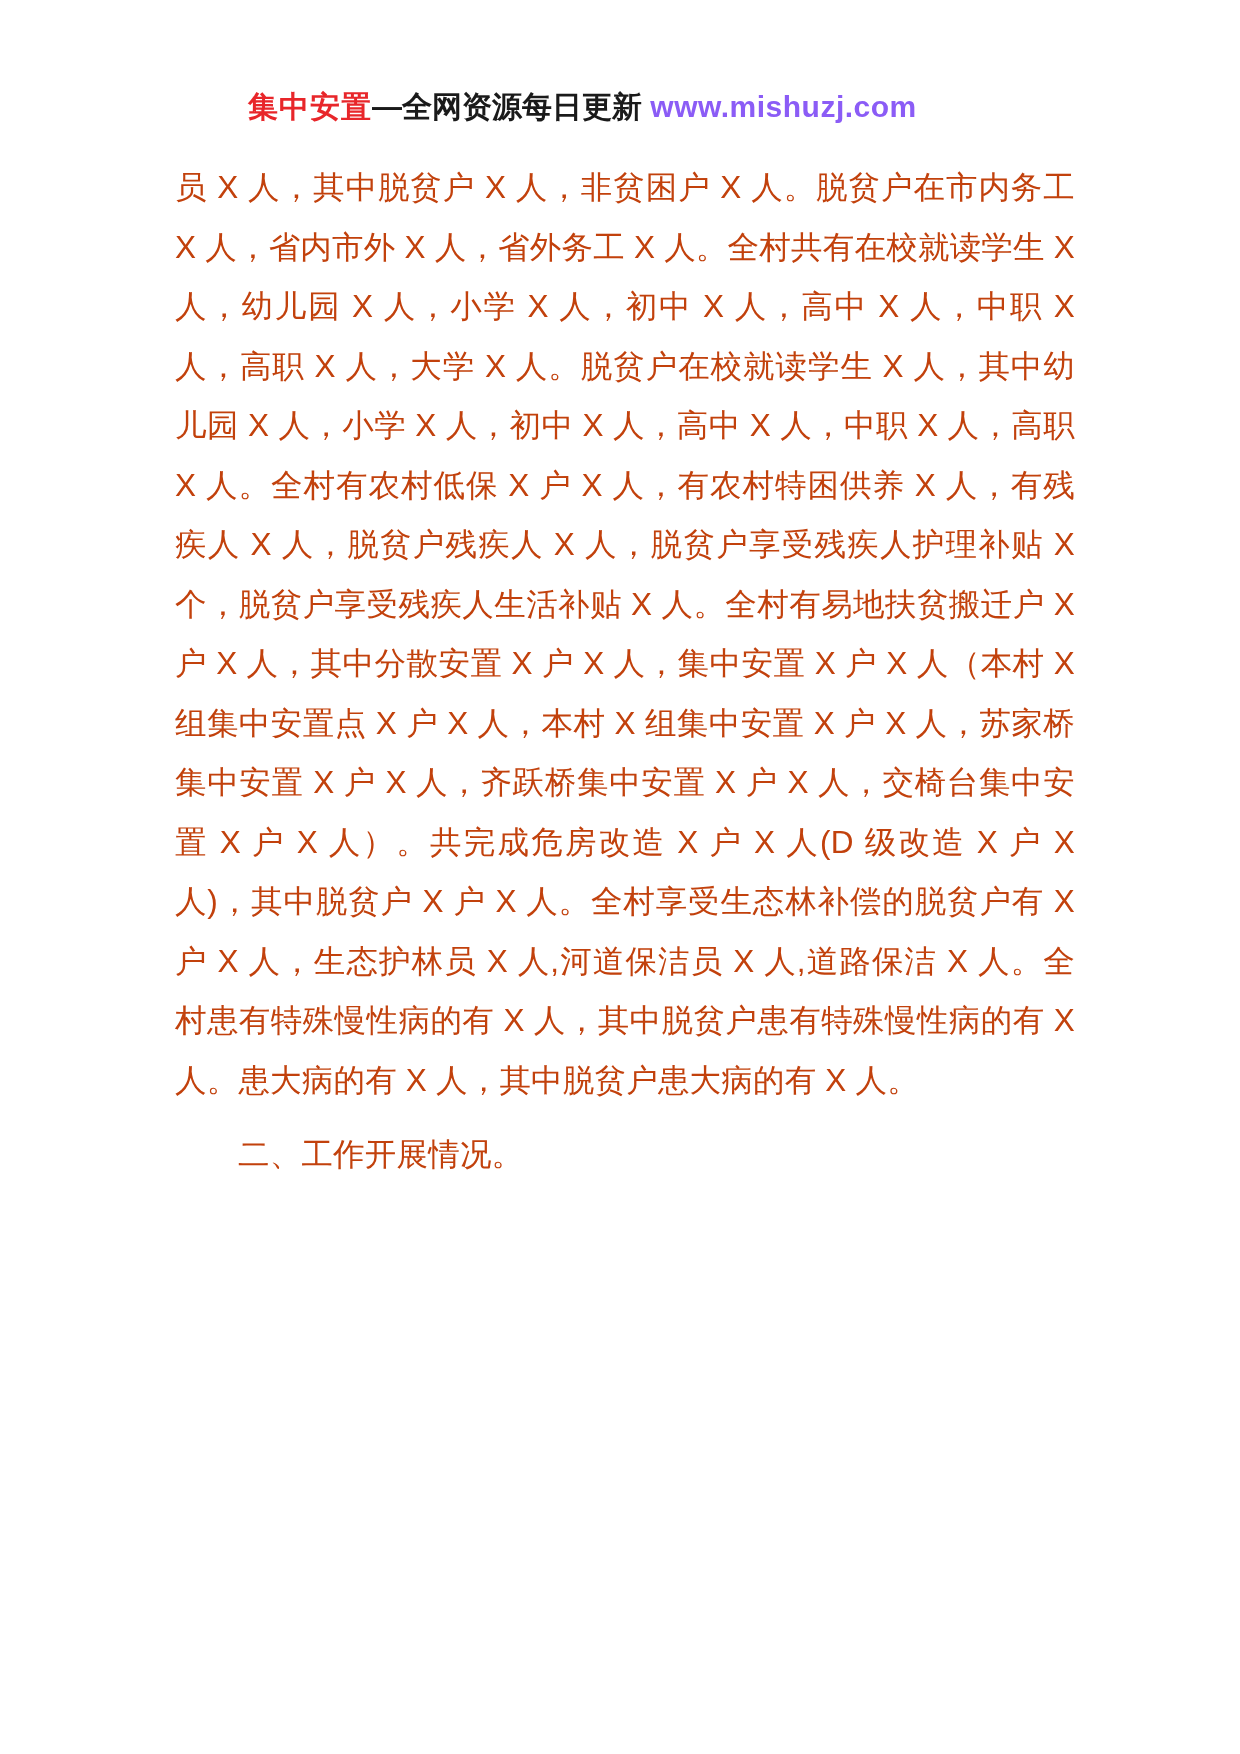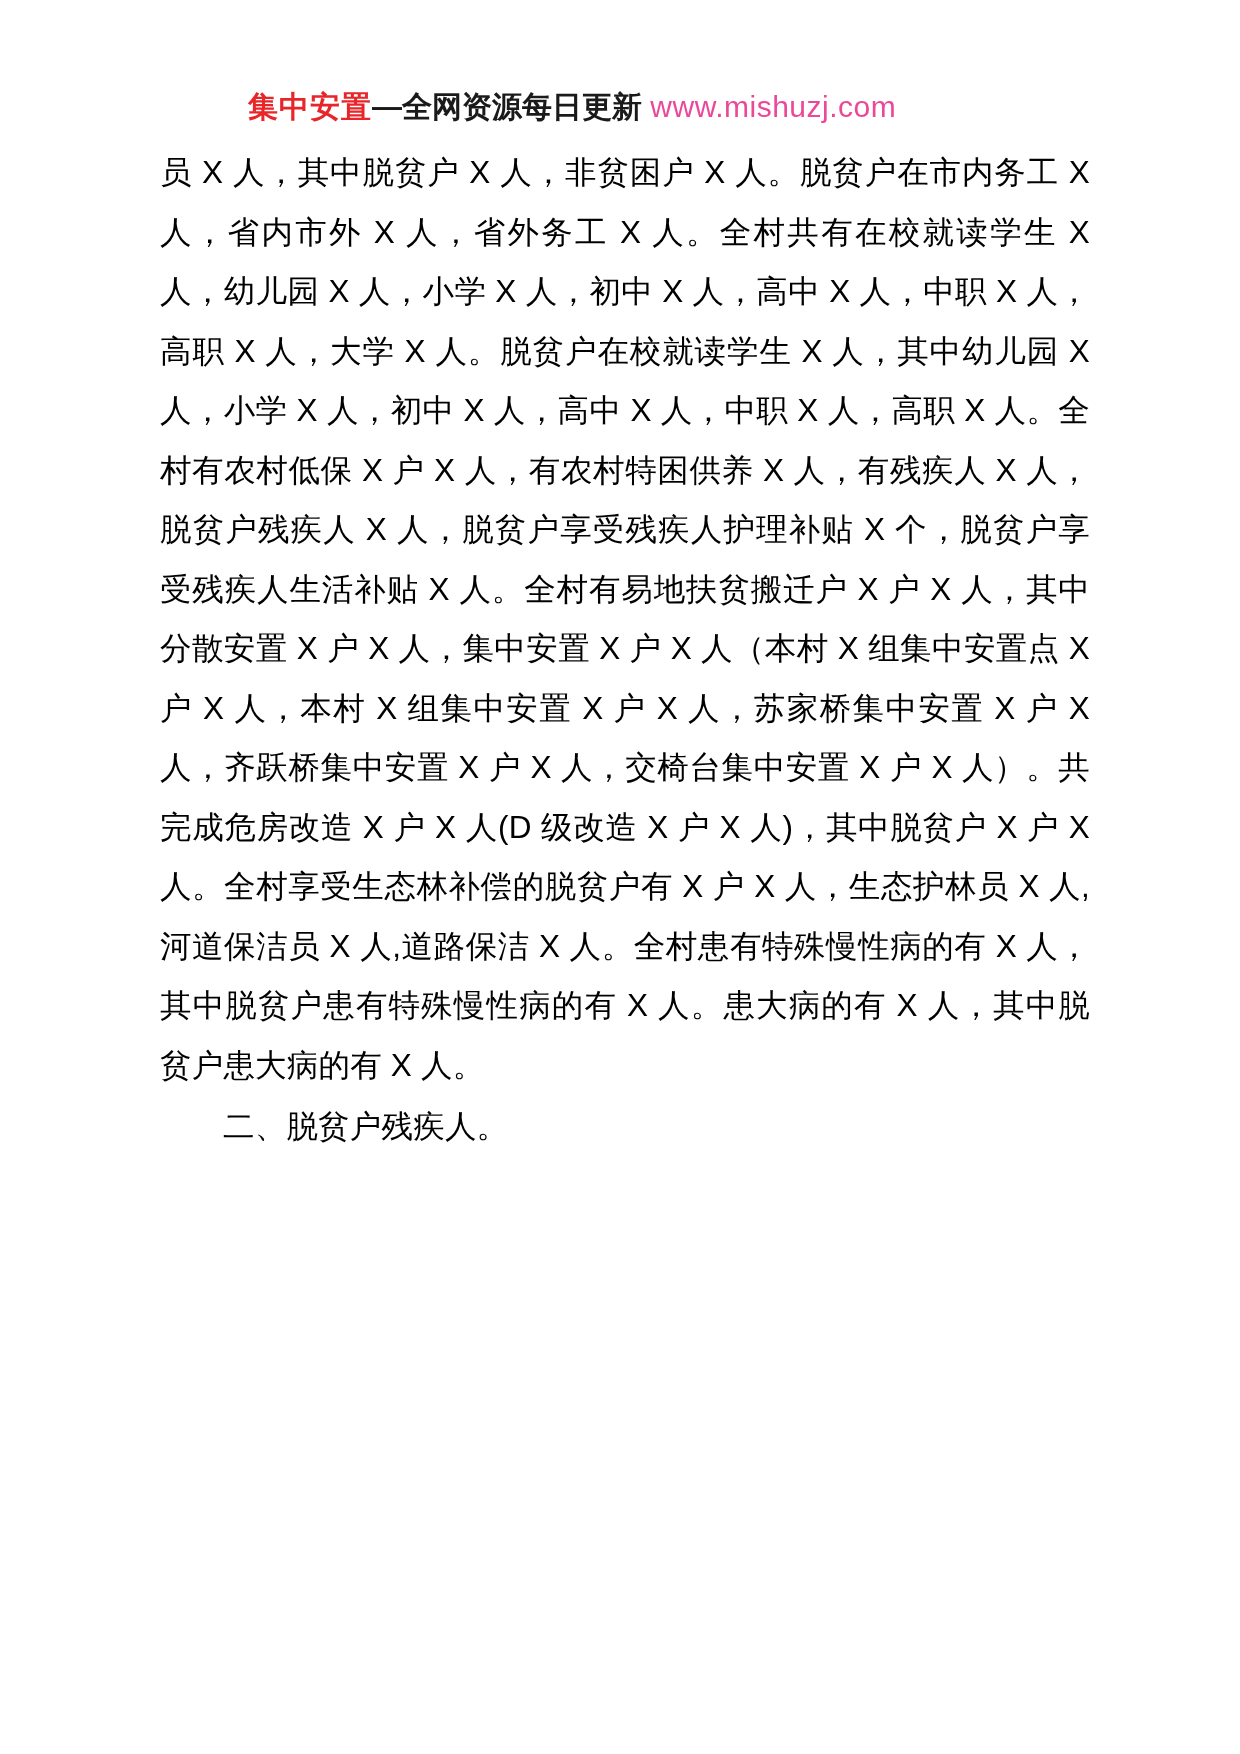--- a/index.html
+++ b/index.html
@@ -38,35 +38,35 @@
   }
   .wm-dash {
     color: #1a1a1a;
     font-weight: bold;
   }
   .wm-text {
     color: #1a1a1a;
     font-weight: bold;
   }
   .wm-url {
-    color: #ec4899;
-    font-weight: normal;
+    color: #8b5cf6;
+    font-weight: bold;
     letter-spacing: 0.5px;
   }
   .body-area {
     position: absolute;
     top: 143px;
     left: 160px;
     width: 930px;
   }
   p.para {
-    margin: 0;
+    margin: 15px;
     font-size: 31.5px;
     line-height: 59.5px;
-    color: #000000;
+    color: #c2410c;
     text-align: justify;
     text-justify: inter-ideograph;
     letter-spacing: 0.2px;
     font-family: "Liberation Sans", sans-serif;
   }
   p.indent {
     text-indent: 63px;
   }
   p.gap-top {
     margin-top: 2px;
@@ -76,16 +76,16 @@
 <body>
 
 <div class="page">
 
   <div class="watermark">
     <span class="wm-brand">集中安置</span><span class="wm-dash">—</span><span class="wm-text">全网资源每日更新</span> <span class="wm-url">www.mishuzj.com</span>
   </div>
 
   <div class="body-area">
     <p class="para">员 X 人，其中脱贫户 X 人，非贫困户 X 人。脱贫户在市内务工 X 人，省内市外 X 人，省外务工 X 人。全村共有在校就读学生 X 人，幼儿园 X 人，小学 X 人，初中 X 人，高中 X 人，中职 X 人，高职 X 人，大学 X 人。脱贫户在校就读学生 X 人，其中幼儿园 X 人，小学 X 人，初中 X 人，高中 X 人，中职 X 人，高职 X 人。全村有农村低保 X 户 X 人，有农村特困供养 X 人，有残疾人 X 人，脱贫户残疾人 X 人，脱贫户享受残疾人护理补贴 X 个，脱贫户享受残疾人生活补贴 X 人。全村有易地扶贫搬迁户 X 户 X 人，其中分散安置 X 户 X 人，集中安置 X 户 X 人（本村 X 组集中安置点 X 户 X 人，本村 X 组集中安置 X 户 X 人，苏家桥集中安置 X 户 X 人，齐跃桥集中安置 X 户 X 人，交椅台集中安置 X 户 X 人）。共完成危房改造 X 户 X 人(D 级改造 X 户 X 人)，其中脱贫户 X 户 X 人。全村享受生态林补偿的脱贫户有 X 户 X 人，生态护林员 X 人,河道保洁员 X 人,道路保洁 X 人。全村患有特殊慢性病的有 X 人，其中脱贫户患有特殊慢性病的有 X 人。患大病的有 X 人，其中脱贫户患大病的有 X 人。</p>
-    <p class="para indent gap-top">二、脱贫户残疾人。</p>
+    <p class="para indent gap-top">二、工作开展情况。</p>
   </div>
 
 </div>
 
 </body></html>

